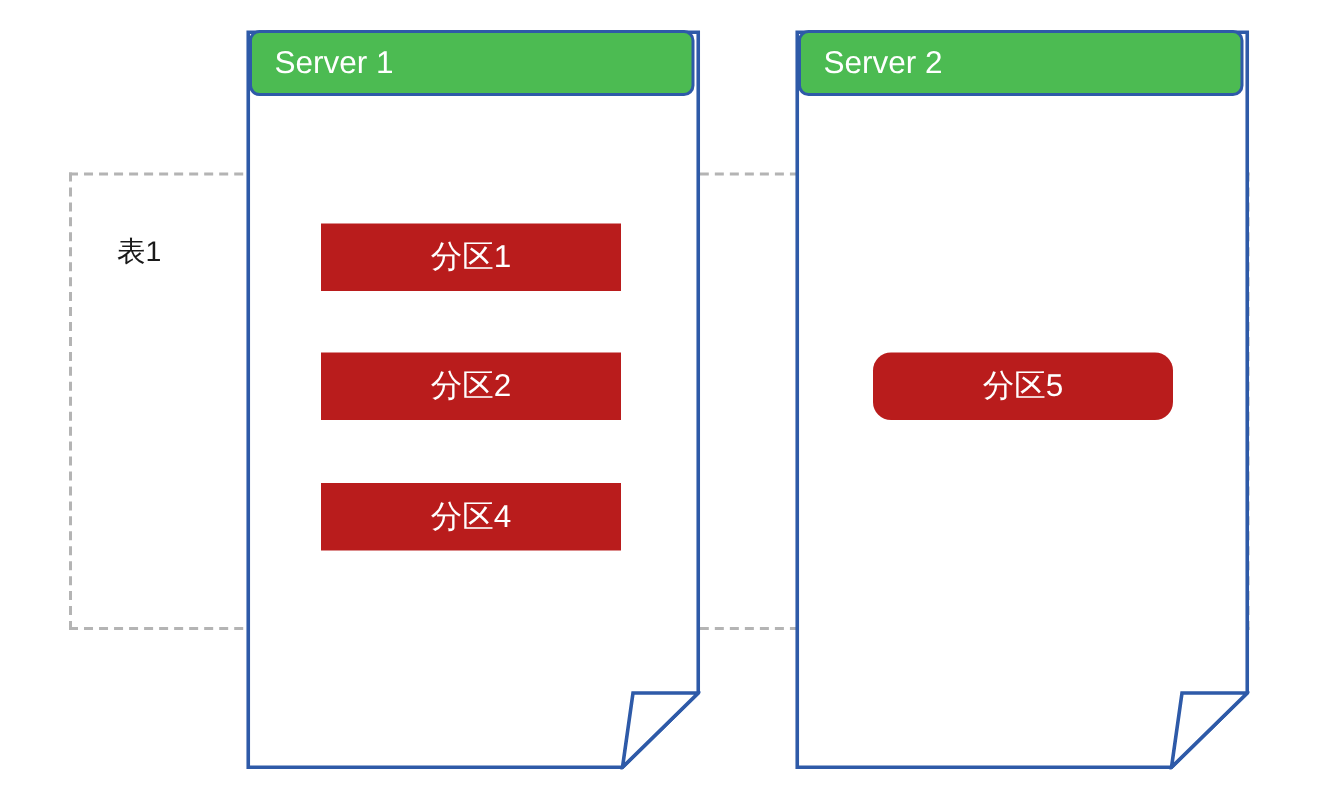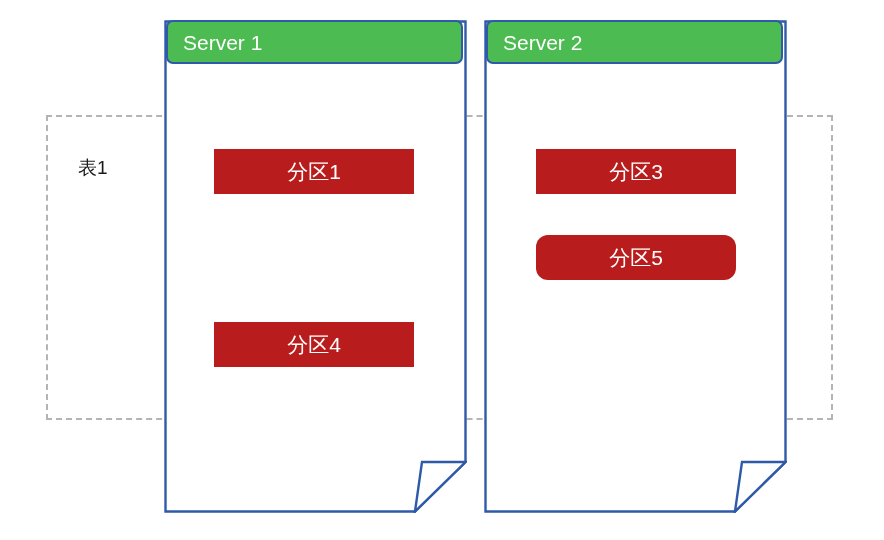--- a/index.html
+++ b/index.html
@@ -115,38 +115,38 @@
     </svg>
 
     <div class="server-header">
       <span class="server-header-label">Server 1</span>
     </div>
 
     <div class="partition" style="left:50px; top:129px;">
       <span class="partition-label">分区1</span>
     </div>
 
+    <div class="partition" style="left:50px; top:215px;">
+      <span class="partition-label">分区2</span>
+    </div>
 
     <div class="partition" style="left:50px; top:302px;justify-content:center;">
       <span class="partition-label">分区4</span>
     </div>
   </div>
 
-  <div class="server" style="left:484px;text-decoration:underline;">
+  <div class="server" style="left:530px;text-decoration:underline;">
     <svg class="server-doc-svg" viewBox="0 0 303 493" preserveAspectRatio="none">
       <path d="M1.5 1.5 L301.5 1.5 L301.5 442 L251 491.5 L1.5 491.5 Z" fill="#ffffff" stroke="#2E5AA8" stroke-width="2.4" stroke-linejoin="miter"></path>
       <path d="M251 491.5 L258 442 L301.5 442 Z" fill="#ffffff" stroke="#2E5AA8" stroke-width="2.4" stroke-linejoin="miter"></path>
     </svg>
 
     <div class="server-header">
       <span class="server-header-label">Server 2</span>
     </div>
 
-    <div class="partition" style="left:52px; top:129px;">
-      <span class="partition-label">分区3</span>
-    </div>
 
     <div class="partition" style="left:52px; top:215px;border-radius:12px;">
       <span class="partition-label">分区5</span>
     </div>
   </div>
 
 </div>
 
 </body></html>

